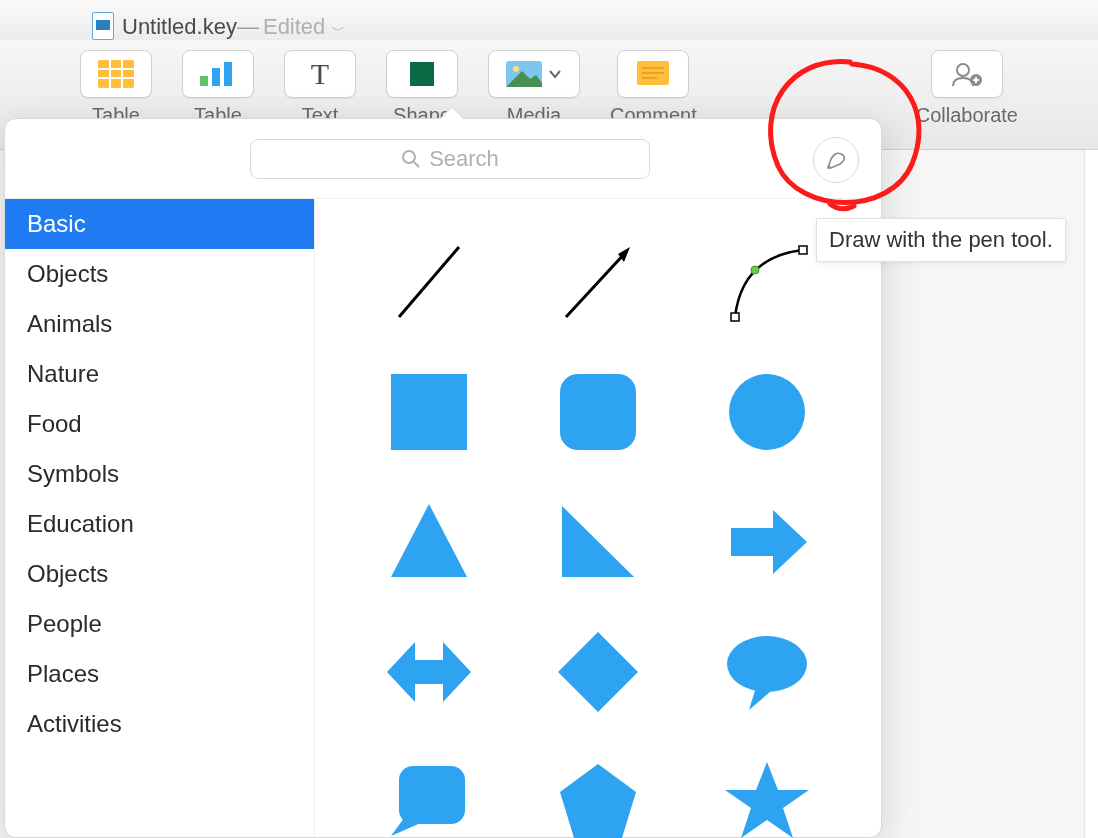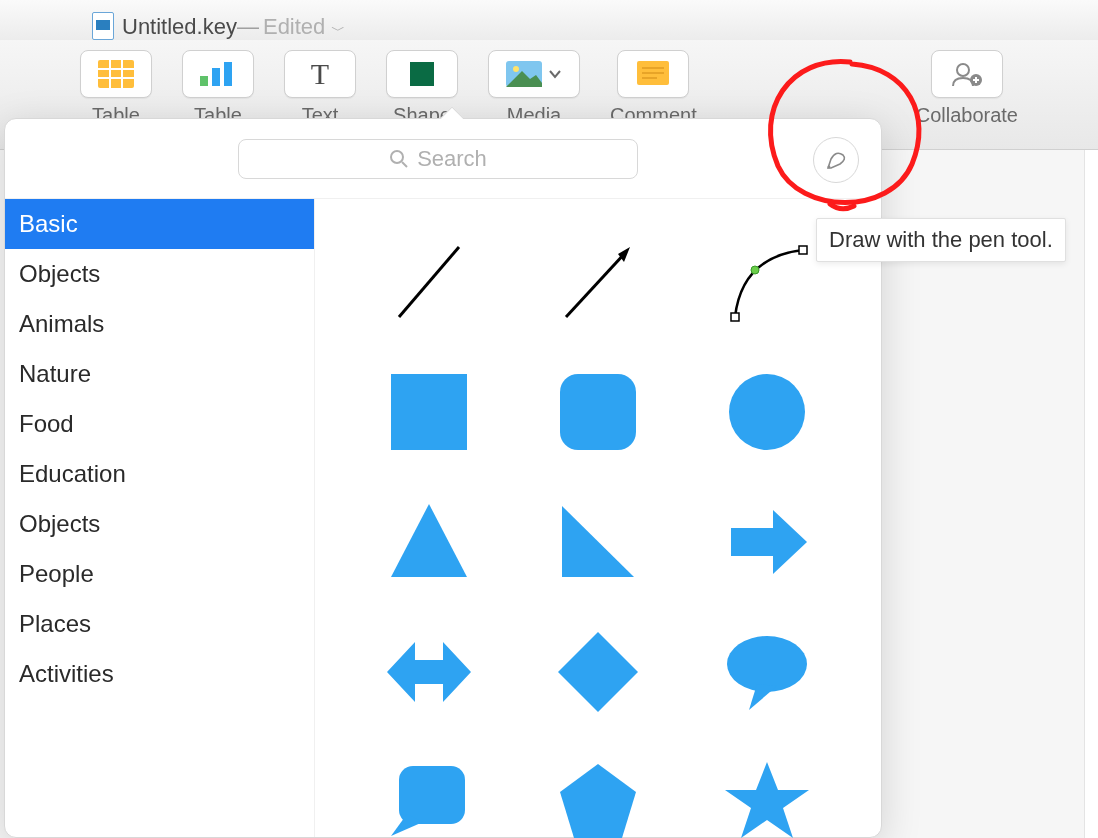--- a/index.html
+++ b/index.html
@@ -21,28 +21,28 @@
   .tool-label { }
   .spacer { flex:1; }
 
   svg.icon { display:block; }
 
   
   .popover { position:absolute; top:118px; left:4px; width:878px; height:720px; background:#fff; border:1px solid #d8d8d8; border-radius:12px; box-shadow:0 10px 40px rgba(0,0,0,.15); }
   .popover-arrow { position:absolute; top:-12px; left:434px; width:24px; height:12px; overflow:hidden; }
   .popover-arrow::after { content:""; position:absolute; left:2px; top:4px; width:20px; height:20px; background:#fff; border:1px solid #d8d8d8; transform:rotate(45deg); }
 
-  .popover-top { height:80px; display:flex; align-items:center; padding:0 8px; border-bottom:1px solid #f0f0f0; position:relative; }
+  .popover-top { height:80px; display:flex; align-items:center; padding:0 20px; border-bottom:1px solid #f0f0f0; position:relative; }
   .search-wrap { flex:0 0 400px; margin-left:225px; height:40px; border:1px solid #d8d8d8; border-radius:8px; display:flex; align-items:center; justify-content:center; color:#b0b0b0; font-size:22px; background:#fff;}
   .search-wrap .mag { margin-right:8px; }
   .pen-btn { position:absolute; right:22px; top:18px; width:46px; height:46px; border:1px solid #d8d8d8; border-radius:50%; background:#fff; display:flex; align-items:center; justify-content:center; color:#8a8a8a; }
 
   .popover-body { display:flex; height:calc(100% - 80px); }
   .sidebar { width:310px; border-right:1px solid #f0f0f0; overflow:hidden; }
-  .sidebar-item { height:50px; display:flex; align-items:center; padding-left:14px; font-size:24px; color:#2a2a2a; }
+  .sidebar-item { height:50px; display:flex; align-items:center; padding-left:22px; font-size:24px; color:#2a2a2a; }
   .sidebar-item.selected { background:#1f7cf2; color:#fff; }
 
   .grid { flex:1; padding:20px 30px; display:grid; grid-template-columns: repeat(3, 1fr); grid-auto-rows:130px; justify-items:center; align-items:center; }
   .grid svg { width:100px; height:100px; }
 
   
   .anno { position:absolute; top:54px; left:760px; width:170px; height:160px; pointer-events:none; }
 
   
   .tooltip { position:absolute; left:816px; top:218px; background:#fff; border:1px solid #e0e0e0; padding:8px 12px; font-size:22px; color:#333; border-radius:2px; box-shadow:0 2px 6px rgba(0,0,0,.08); white-space:nowrap; }
@@ -168,20 +168,21 @@
     </div>
   </div>
 
   <div class="popover-body">
     <div class="sidebar" id="sidebar">
         <div class="sidebar-item selected">Basic</div>
         <div class="sidebar-item">Objects</div>
         <div class="sidebar-item">Animals</div>
         <div class="sidebar-item">Nature</div>
         <div class="sidebar-item">Food</div>
+        <div class="sidebar-item">Symbols</div>
         <div class="sidebar-item">Education</div>
         <div class="sidebar-item">Objects</div>
         <div class="sidebar-item">People</div>
         <div class="sidebar-item">Places</div>
         <div class="sidebar-item">Activities</div>
       </div>
 
     <div class="grid">
 
       <div>

